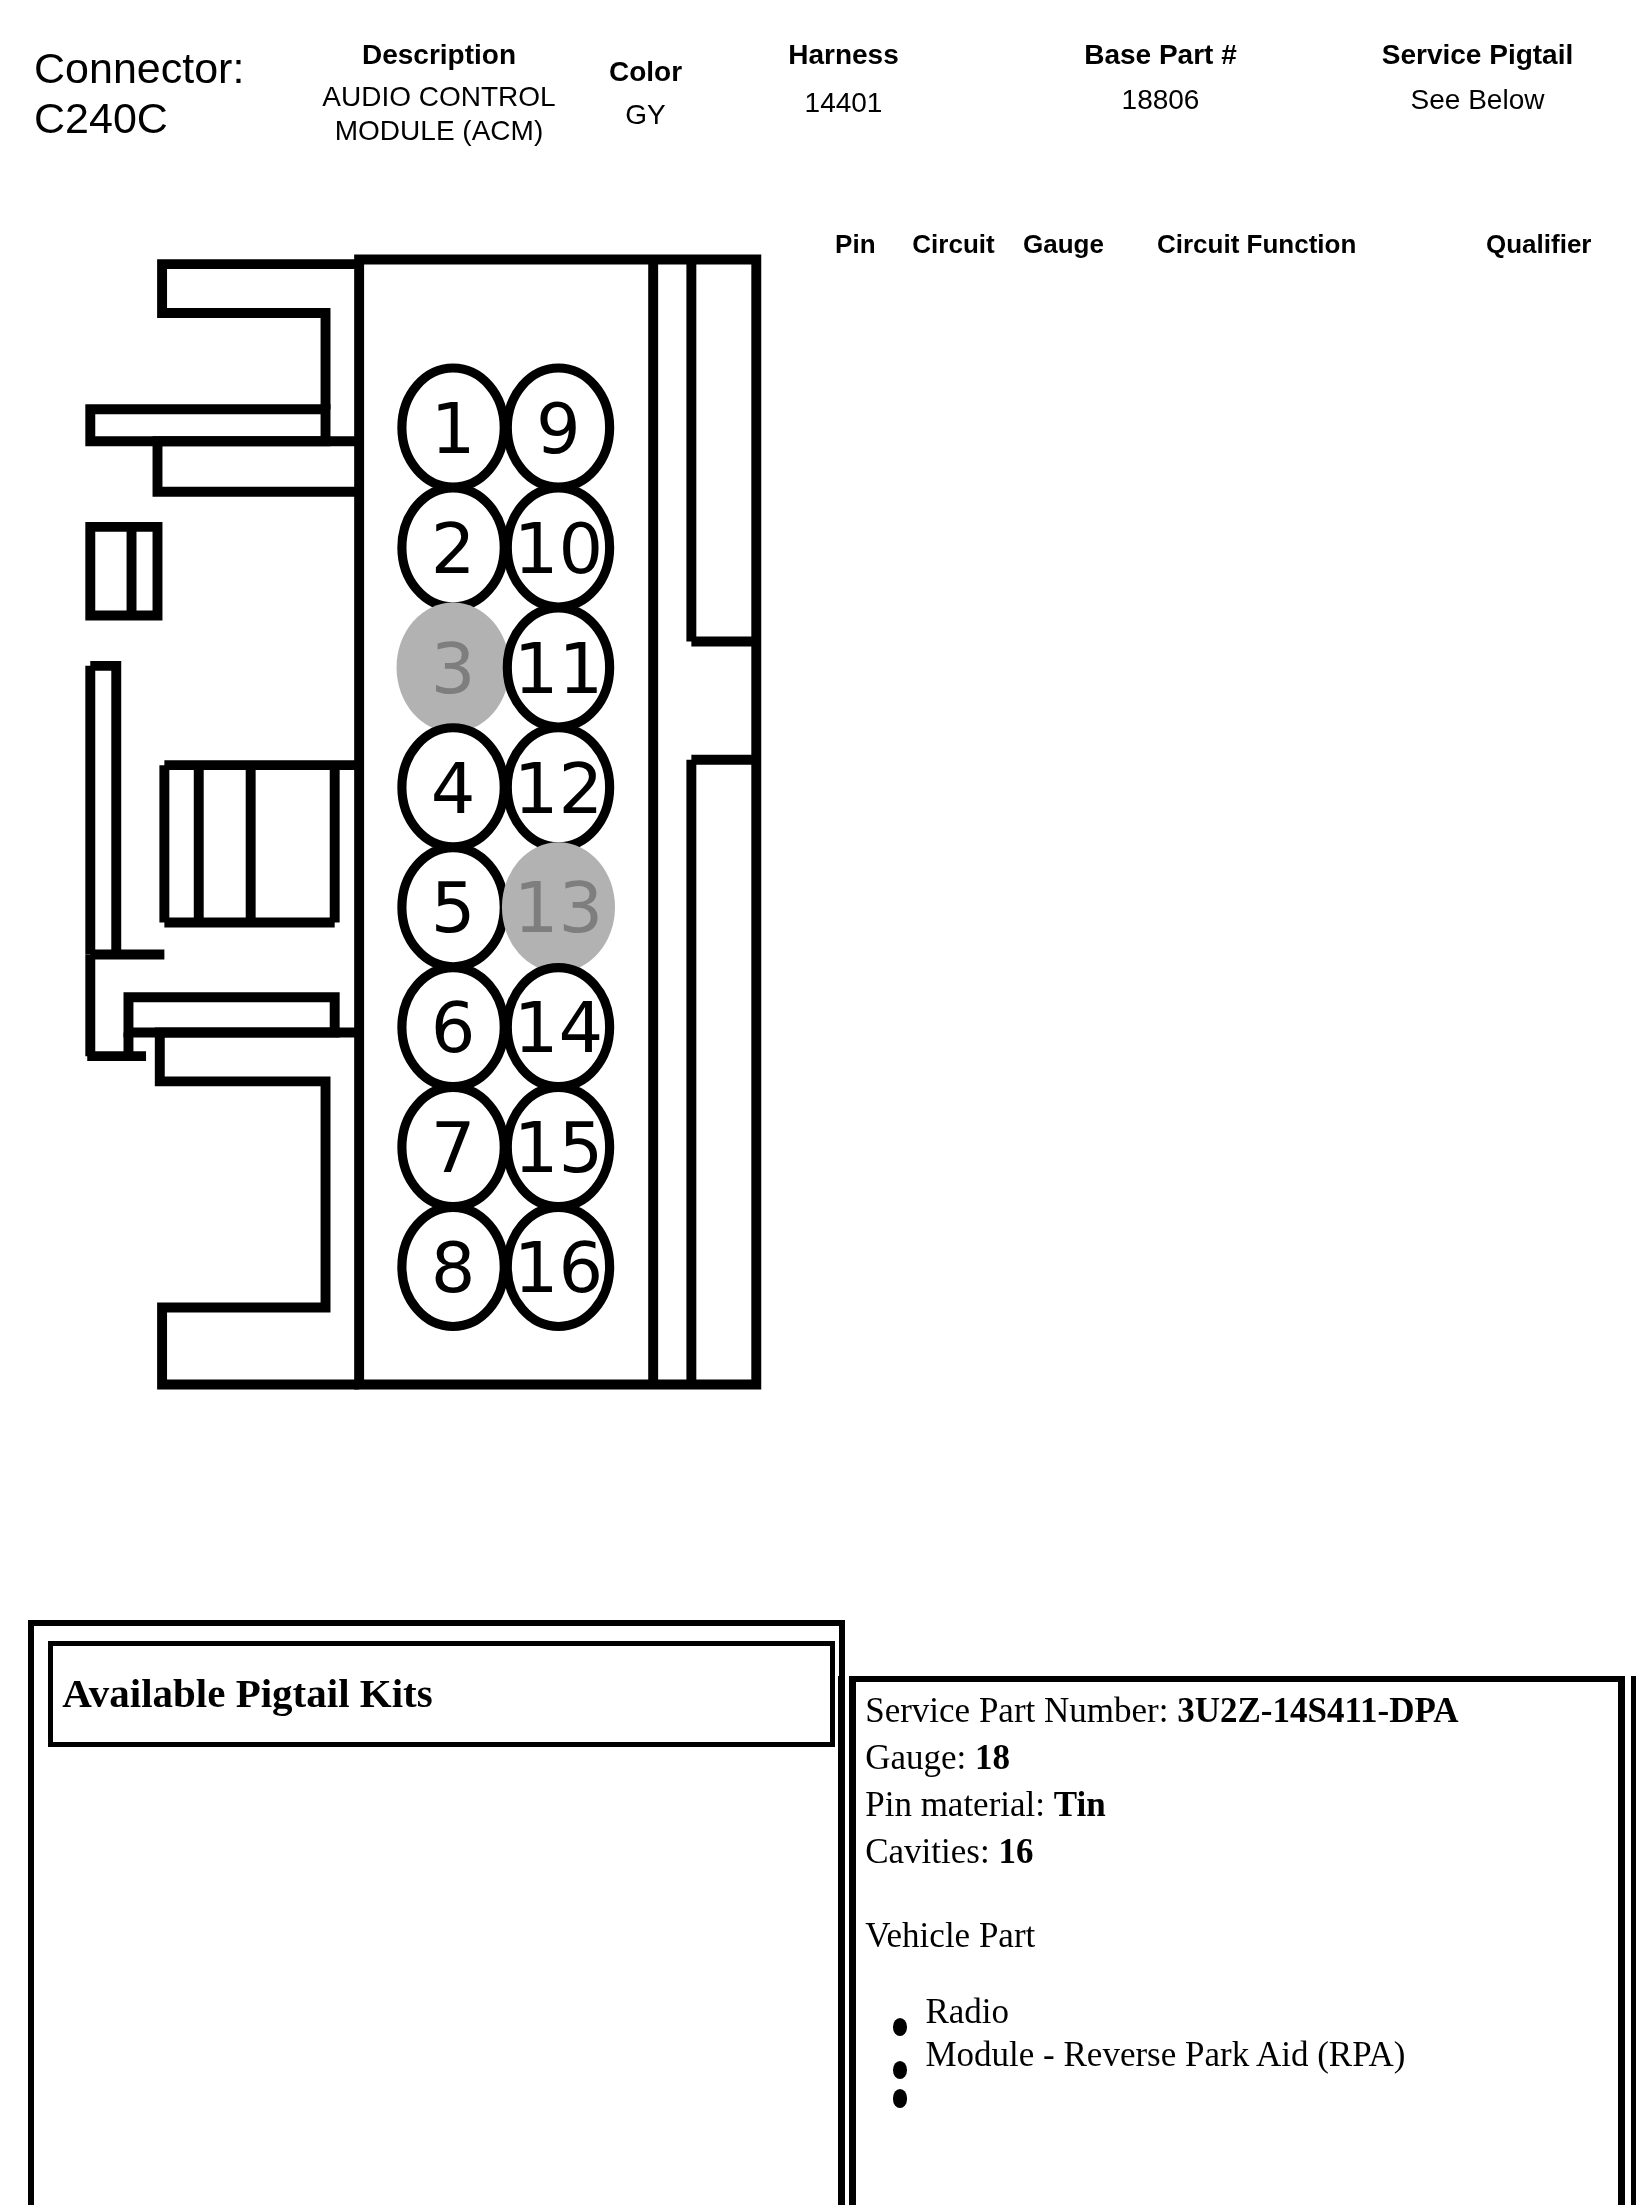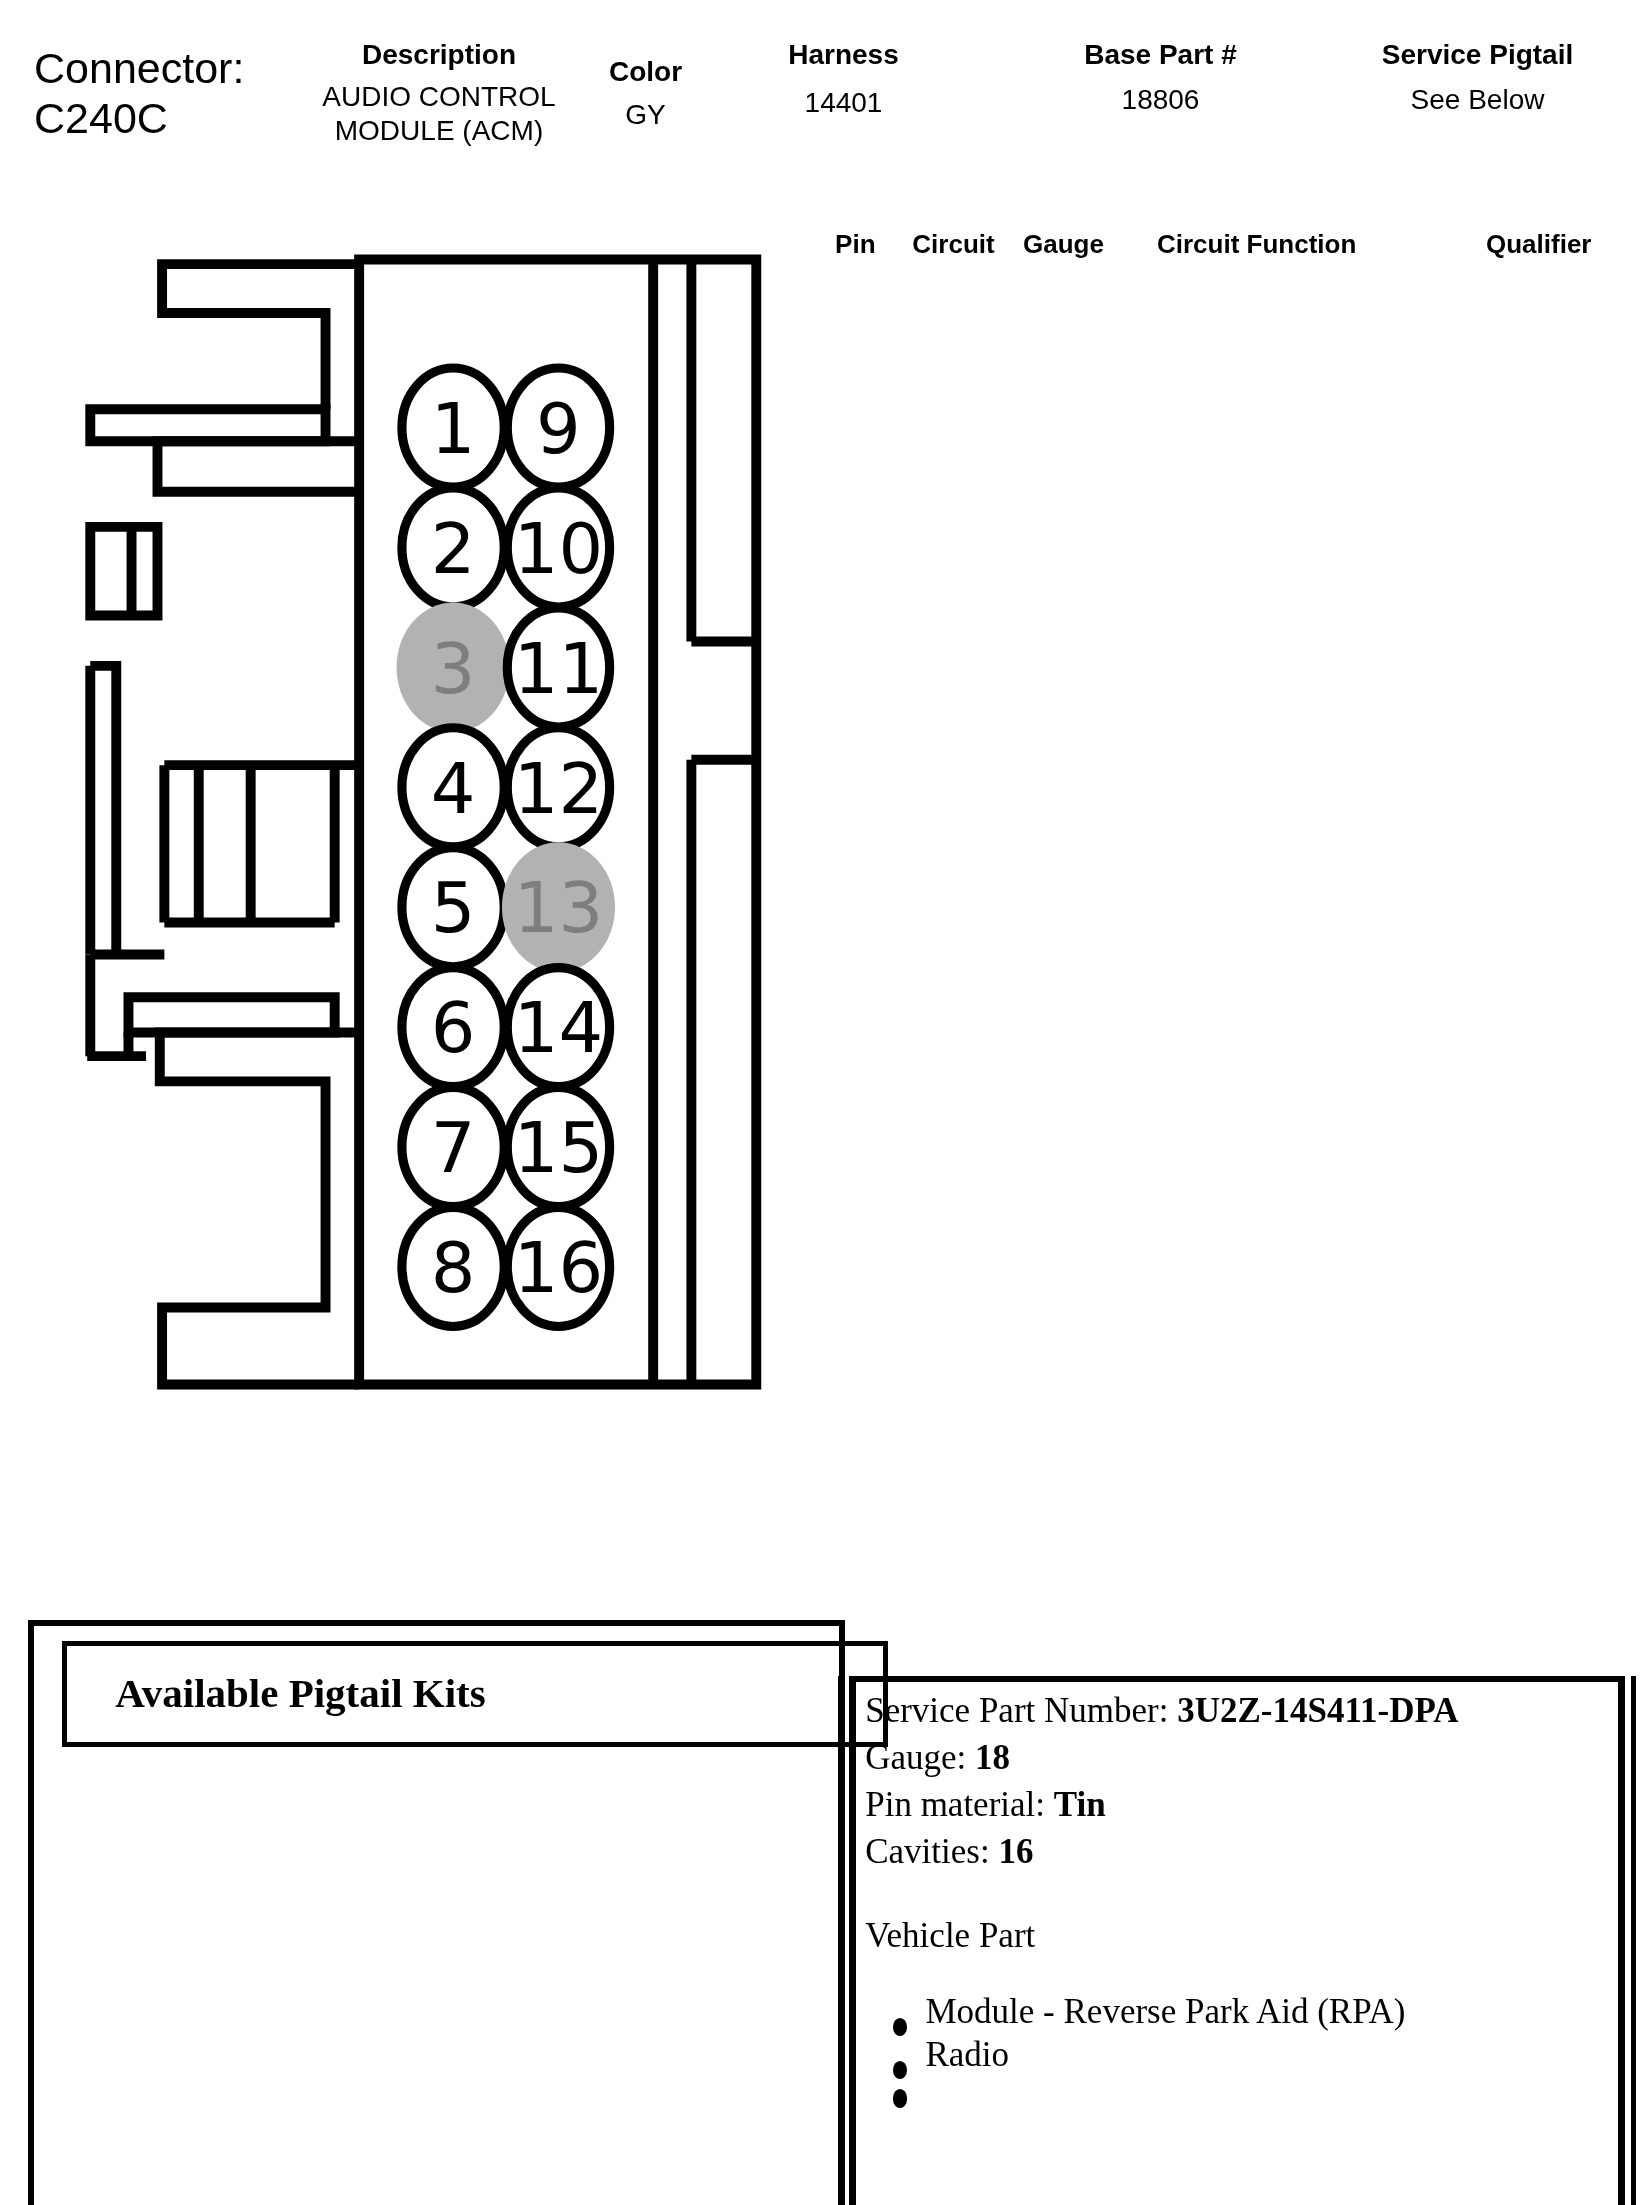--- a/index.html
+++ b/index.html
@@ -13,21 +13,21 @@
   .hcol{position:absolute;text-align:center;}
   .hcol .lab{font-weight:bold;font-size:28px;line-height:34px;}
   .hcol .val{font-size:28px;line-height:34px;}
   
   .tbl-head .th{position:absolute;font-weight:bold;font-size:26px;white-space:nowrap;}
   .th.center{text-align:center;}
   #tbl-rows{position:absolute;left:829px;top:266px;width:822px;}
   
   .serif{font-family:"Liberation Serif",serif;}
   #left-panel{left:28px;top:1620px;width:805px;height:611px;border:6.1px solid #000;}
-  #kits-title-box{left:28px;top:15.3px;width:777px;height:96px;border:5.3px solid #000;padding-left:39px;}
+  #kits-title-box{left:14px;top:15.3px;width:777px;height:96px;border:5.3px solid #000;}
   #kits-title{font-size:41px;font-weight:bold;line-height:95px;padding-left:9.2px;}
   #kits-content-box{left:10.7px;top:186px;width:777px;height:377px;border:5.3px solid #000;}
   #kit-part-line{position:absolute;left:3.1px;bottom:3.1px;font-size:35px;white-space:nowrap;}
   #right-panel{left:849px;top:1676px;width:762px;height:535px;border-top:6.9px solid #000;
                border-left:7.6px solid #000;border-right:7.6px solid #000;}
   .dline{background:#000;}
   #rp-content{padding:4.6px 0 0 9.2px;font-size:35px;}
   #rp-content .ln{line-height:47px;white-space:nowrap;}
   #vehicle-uses-title{margin-top:37px;line-height:47px;}
   #vehicle-uses-list{margin-top:31px;}
@@ -158,27 +158,27 @@
     <div class="ln">
       <span>Cavities:</span>
       <b>16</b>
     </div>
     <div class="ln" id="vehicle-uses-title">Vehicle Part</div>
     <div id="vehicle-uses-list">
         <div class="vu-item">
           <span class="vu-dot">
             <i></i>
           </span>
-          <span>Module - Reverse Park Aid (RPA)</span>
+          <span>Radio</span>
         </div>
         <div class="vu-item">
           <span class="vu-dot">
             <i></i>
           </span>
-          <span>Radio</span>
+          <span>Module - Reverse Park Aid (RPA)</span>
         </div>
         <div class="vu-item">
           <span class="vu-dot">
             <i></i>
           </span>
         </div>
       </div>
   </div>
 </div>
 

